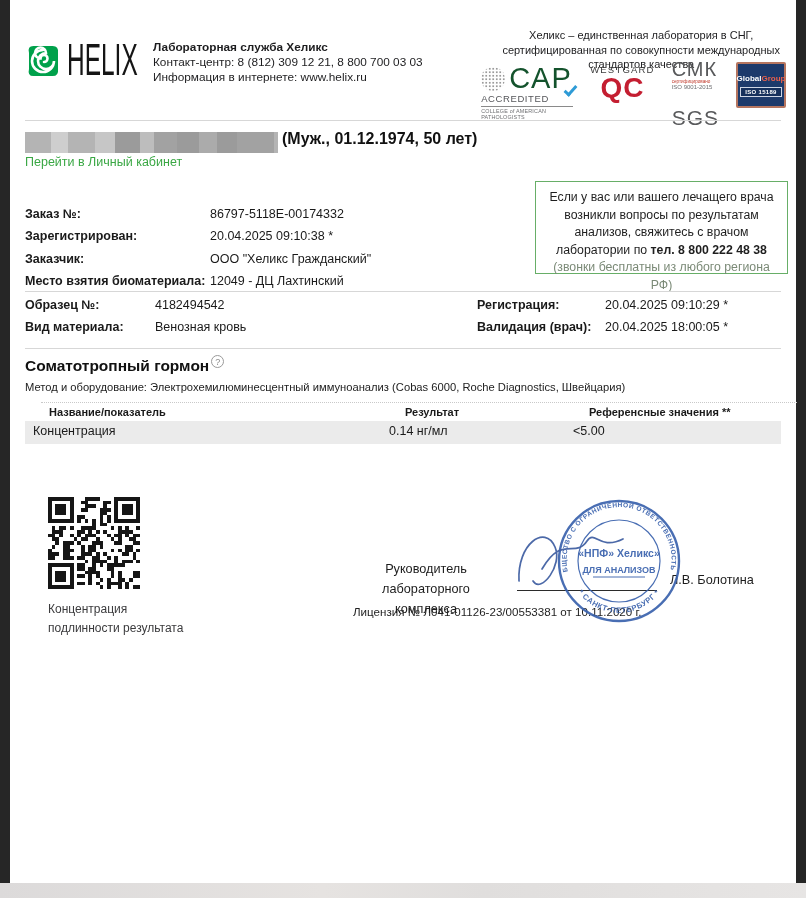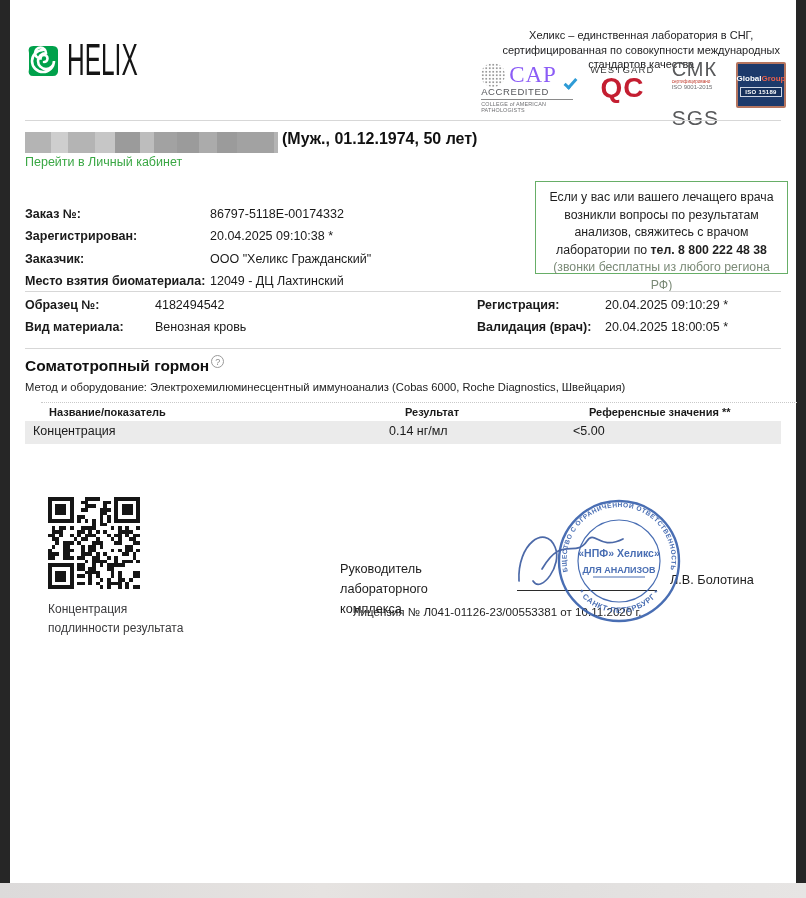--- a/index.html
+++ b/index.html
@@ -18,21 +18,21 @@
   .brand-info { position:absolute; left:143px; top:40px; font-size:11.8px; color:#1d1d1f; line-height:15px; }
   .brand-info .b1 { font-weight:700; }
   .hdr-right { position:absolute; right:16px; top:16px; text-align:center; font-size:11px;
                color:#1d1d1f; line-height:14.5px;margin-top:12px; }
 
   .certs { position:absolute; top:62px; right:10px; display:flex; align-items:flex-start; gap:17px; }
   .cap { width:92px; color:#58595b; }
   .cap-row { display:flex; align-items:center; gap:4px; }
   .cap-globe { width:24px; height:24px; border-radius:50%;
         background:radial-gradient(circle,#9a9a9a .9px,transparent 1.15px); background-size:3.5px 3.5px; }
-  .cap-title { font-size:23px; letter-spacing:1px; color:#8b5cf6;font-family:Liberation Serif, serif; }
+  .cap-title { font-size:29px; letter-spacing:1px; color:#14532d; }
   .cap-acc { font-size:9.5px; letter-spacing:.6px; color:#55565a; position:relative; margin-top:-2px; }
   .cap-check { position:absolute; right:-4px; top:-7px; width:13px; height:7px;
         border-left:3px solid #2e9bd6; border-bottom:3px solid #2e9bd6; transform:rotate(-48deg); }
   .cap-line { border-top:1px solid #8a8a8a; margin:2px 0 1px; }
   .cap-foot { font-size:5.4px; color:#6d6e71; letter-spacing:.2px; }
   .westgard { text-align:center; margin-top:2px; }
   .wg-top { font-size:9.5px; letter-spacing:1.2px; color:#3c3c3c; }
   .wg-qc { font-size:28px; font-weight:700; color:#c41e31; line-height:26px; letter-spacing:1px; }
   .smk { text-align:left; color:#58595b; margin-top:-2px; }
   .smk-t { font-size:20px; line-height:18px; letter-spacing:1px; }
@@ -83,41 +83,46 @@
              font-size:12.5px; color:#1a1a1a; }
   .c1 { position:absolute; left:8px; top:3px; }
   .c2 { position:absolute; left:364px; top:3px; }
   .c3 { position:absolute; left:548px; top:3px; }
 
   
   .qr { position:absolute; left:38px; top:497px; width:92px; height:92px; }
   .qr-cap { position:absolute; left:38px; top:600px; font-size:12px; line-height:18.5px; color:#3b3b3d; }
 
   
-  .role { position:absolute; left:330px; top:559px; width:172px; text-align:left;
+  .role { position:absolute; left:330px; top:559px; width:172px; text-align:center;
           font-size:12.7px; line-height:20px; color:#1c1c1c; }
   .sig-line { position:absolute; left:507px; top:590px; width:140px; border-top:1px solid #2b2b2b; }
   .sig-name { position:absolute; left:660px; top:573px; font-size:12.7px; color:#1c1c1c; }
   .license { position:absolute; left:343px; top:605px; font-size:11.6px; color:#1f1f1f; }
   .stamp { position:absolute; left:537px; top:489px; width:144px; height:144px; overflow:visible; opacity:.92; }
 </style>
 </head>
 <body>
 
 <div class="viewport">
  <div class="page">
 
   <div class="logo-wrap">
     <svg class="logo-icon" viewBox="0 0 36 36">
       <path d="M4 10 Q2 2 10 3 L26 3 Q34 2 33 10 L33 26 Q34 34 26 33 L10 33 Q2 34 4 26 Z" fill="#00a14b"></path>
       <path d="M18 7 A 11 11 0 1 0 29 18 A 8 8 0 1 1 21 10 A 5.5 5.5 0 1 0 15.5 15.5 A 3.5 3.5 0 1 1 19 19" fill="none" stroke="#ffffff" stroke-width="2.6" stroke-linecap="round"></path>
     </svg>
     <div class="logo-text">HELIX</div>
   </div>
 
+  <div class="brand-info">
+    <div class="b1">Лабораторная служба Хеликс</div>
+    <div>Контакт-центр: 8 (812) 309 12 21, 8 800 700 03 03</div>
+    <div>Информация в интернете: www.helix.ru</div>
+  </div>
 
   <div class="hdr-right">
     <div>Хеликс  – единственная лаборатория в СНГ,</div>
     <div>сертифицированная по совокупности международных</div>
     <div>стандартов качества</div>
   </div>
 
   <div class="certs">
     <div class="cap">
       <div class="cap-row">

